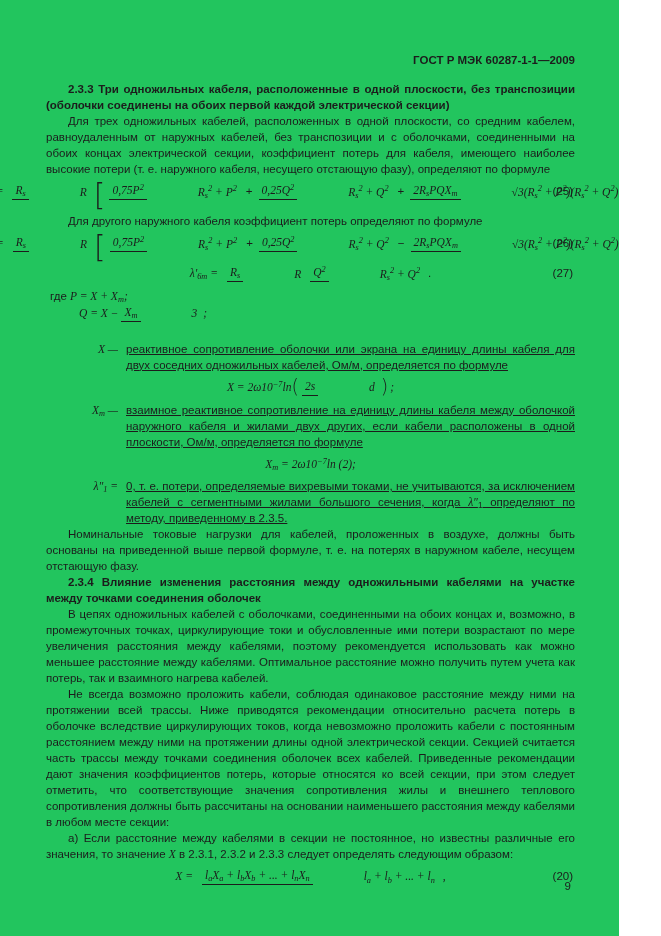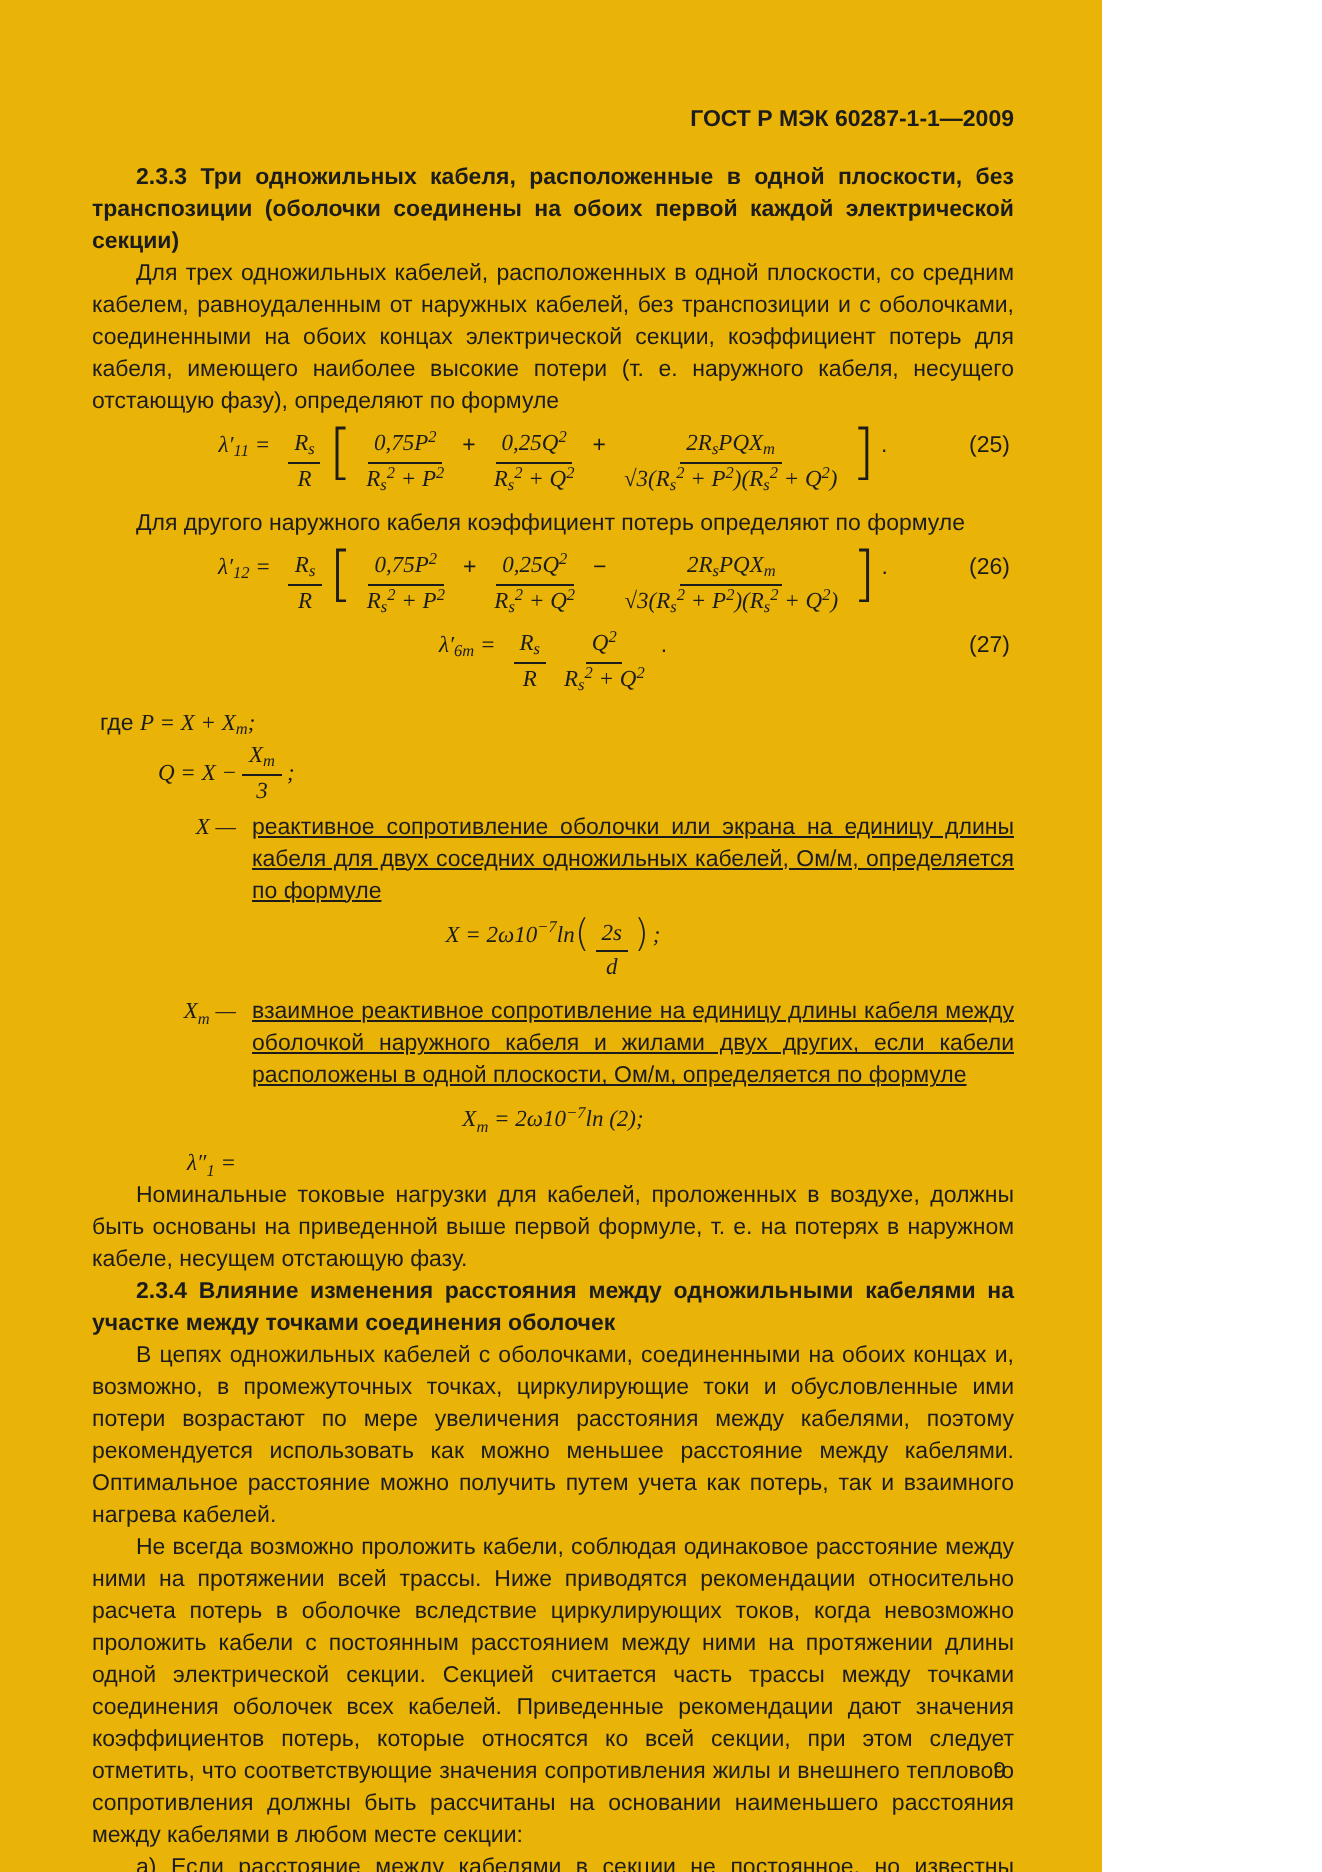--- a/index.html
+++ b/index.html
@@ -1,40 +1,40 @@
 <!DOCTYPE html>
 <html><head>
 <meta charset="utf-8">
 <style>
   html,body{margin:0;padding:0;background:#ffffff;}
   .page{
-    position:relative;width:551px;height:936px;box-sizing:border-box;
-    background:#eab308;color:#1c1c1c;overflow:hidden;
+    position:relative;width:619px;height:936px;box-sizing:border-box;
+    background:#22c55e;color:#1c1c1c;overflow:hidden;
     padding:52px 44px 0 46px;
     font-family:"Liberation Sans",sans-serif;font-size:11.5px;line-height:16px;
   }
   .doc-header{text-align:right;font-weight:bold;margin-bottom:13px;}
   p{margin:0;text-align:justify;}
   .indent{text-indent:22px;}
   .h{font-weight:bold;}
   .math{font-style:italic;font-family:"Liberation Serif",serif;}
   sup{font-size:72%;line-height:0;vertical-align:baseline;position:relative;top:-0.5em;}
   sub{font-size:72%;line-height:0;vertical-align:baseline;position:relative;top:0.28em;}
   .formula{display:flex;align-items:flex-start;justify-content:center;position:relative;margin:6px 0;}
   .formula .fnum{position:absolute;right:2px;font-style:normal;font-family:"Liberation Sans",sans-serif;}
-  .frac{display:inline-flex;flex-direction:column;align-items:center;text-align:center;vertical-align:middle;margin:0 3px;}
+  .frac{display:inline-flex;flex-direction:row;align-items:center;text-align:center;vertical-align:middle;margin:0 3px;gap:48px;}
   .frac .num{display:block;border-bottom:1px solid #1c1c1c;padding:0 3px 1px;white-space:nowrap;line-height:1.3;}
   .frac .den{display:block;padding:1px 3px 0;white-space:nowrap;line-height:1.3;}
   .lhs{margin-right:6px;white-space:nowrap;}
   .op{margin:0 3px;}
   .bracket{font-size:30px;font-weight:300;font-style:normal;line-height:0.8;margin:0 1px;font-family:"DejaVu Sans",sans-serif;}
   .paren{font-size:19px;font-weight:300;font-style:normal;line-height:0.8;font-family:"DejaVu Sans",sans-serif;}
   .tail{margin-left:2px;}
   .pq{margin-left:4px;margin-top:2px;}
-  .pq-q{margin-left:33px;display:flex;align-items:center;margin-top:1px;margin-bottom:2px;}
+  .pq-q{margin-left:33px;display:flex;align-items:center;margin-top:1px;margin-bottom:19px;}
   .def-grid{display:grid;grid-template-columns:62px 1fr;column-gap:8px;margin-left:10px;margin-top:1px;}
   .def-term{text-align:right;white-space:nowrap;}
   .def-text{text-align:justify;text-decoration:underline;}
   .page-number{position:absolute;right:48px;bottom:42px;}
   .upright{font-style:normal;font-family:"Liberation Sans",sans-serif;}
 </style>
 </head>
 <body>
 
 <div class="page">
@@ -146,20 +146,21 @@
     <span class="math def-term">X<sub>m</sub> —</span>
     <span class="def-text">взаимное реактивное сопротивление на единицу длины кабеля между оболочкой наружного кабеля и жилами двух других, если кабели расположены в одной плоскости, Ом/м, определяется по формуле</span>
   </div>
 
   <div class="formula">
     <span class="math">X<sub>m</sub> = 2ω10<sup>−7</sup>ln (2);</span>
   </div>
 
   <div class="def-grid">
     <span class="math def-term">λ″<sub>1</sub> =</span>
+    <span class="def-text">0, т. е. потери, определяемые вихревыми токами, не учитываются, за исключением кабелей с сегментными жилами большого сечения, когда <i class="math">λ″</i><sub>1</sub> определяют по методу, приведенному в 2.3.5.</span>
   </div>
 
   <p class="indent">Номинальные токовые нагрузки для кабелей, проложенных в воздухе, должны быть основаны на приведенной выше первой формуле, т. е. на потерях в наружном кабеле, несущем отстающую фазу.</p>
 
   <p class="h indent">2.3.4 Влияние изменения расстояния между одножильными кабелями на участке между точками соединения оболочек</p>
   <p class="indent">В цепях одножильных кабелей с оболочками, соединенными на обоих концах и, возможно, в промежуточных точках, циркулирующие токи и обусловленные ими потери возрастают по мере увеличения расстояния между кабелями, поэтому рекомендуется использовать как можно меньшее расстояние между кабелями. Оптимальное расстояние можно получить путем учета как потерь, так и взаимного нагрева кабелей.</p>
   <p class="indent">Не всегда возможно проложить кабели, соблюдая одинаковое расстояние между ними на протяжении всей трассы. Ниже приводятся рекомендации относительно расчета потерь в оболочке вследствие циркулирующих токов, когда невозможно проложить кабели с постоянным расстоянием между ними на протяжении длины одной электрической секции. Секцией считается часть трассы между точками соединения оболочек всех кабелей. Приведенные рекомендации дают значения коэффициентов потерь, которые относятся ко всей секции, при этом следует отметить, что соответствующие значения сопротивления жилы и внешнего теплового сопротивления должны быть рассчитаны на основании наименьшего расстояния между кабелями в любом месте секции:</p>
   <p class="indent">а) Если расстояние между кабелями в секции не постоянное, но известны различные его значения, то значение <i class="math">X</i> в 2.3.1, 2.3.2 и 2.3.3 следует определять следующим образом:</p>
 
   <div class="formula">

